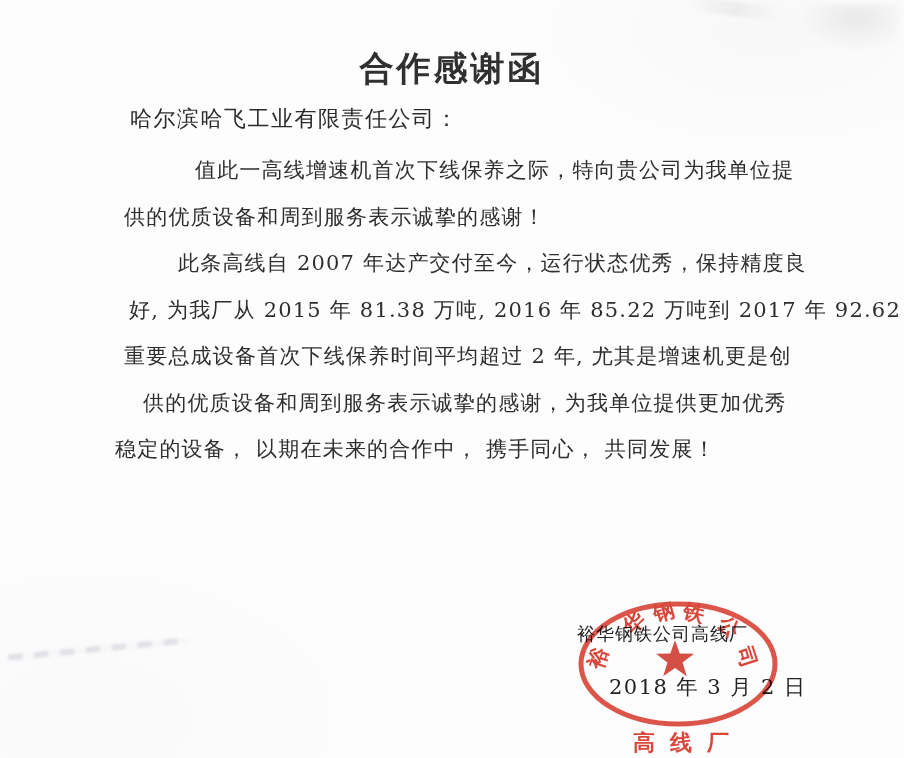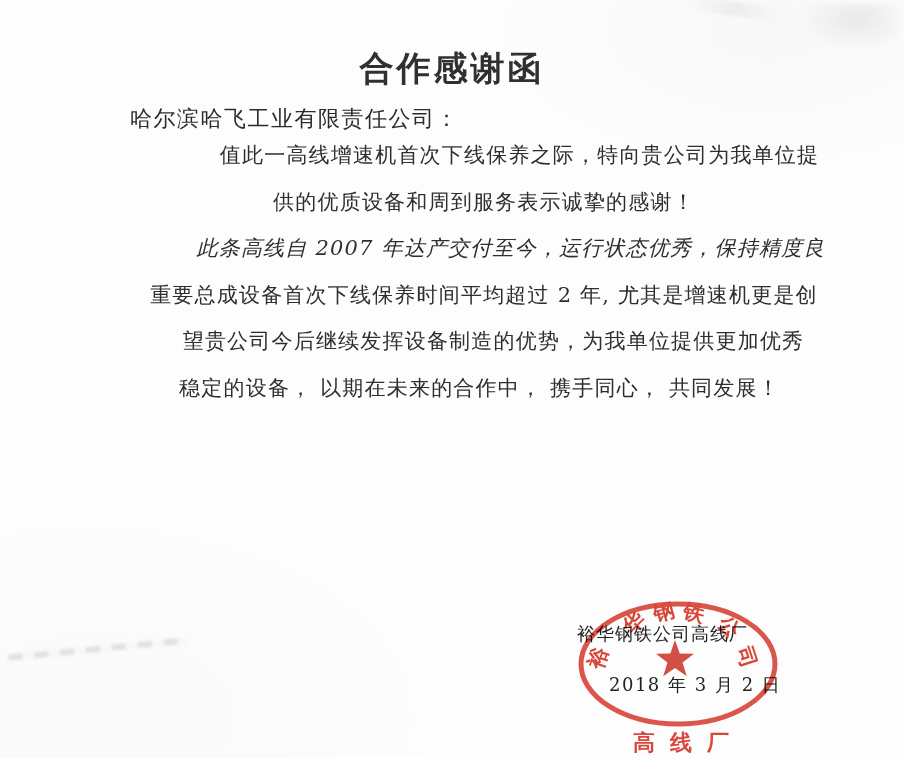--- a/index.html
+++ b/index.html
@@ -20,39 +20,39 @@
     position:absolute;top:46px;left:0;width:100%;
     margin:0;text-align:center;
     font-size:34px;font-weight:600;letter-spacing:3px;
     color:#303030;
   }
   .salutation{
     position:absolute;top:104px;left:130px;
     font-size:22px;letter-spacing:1.5px;white-space:nowrap;
   }
   .body-text{
-    position:absolute;top:132px;left:124px;width:720px;text-align:center;
+    position:absolute;top:147px;left:124px;width:720px;
   }
   .line{
     height:46.5px;line-height:46.5px;
     font-size:21px;letter-spacing:1.2px;white-space:nowrap;
     color:#2e2e2e;
   }
   .ind-a{padding-left:66px;}
-  .ind-b{padding-left:49px;font-style:italic;}
+  .ind-b{padding-left:49px;}
   .ind-c{padding-left:28px;}
   .shift-1{margin-left:5px;}
   .shift-2{margin-left:-9px;}
   .signature{
     position:absolute;top:622px;left:577px;
     font-size:18px;letter-spacing:1px;white-space:nowrap;color:#222;
   }
   .dateline{
     position:absolute;top:673px;left:609px;
-    font-size:18px;letter-spacing:1.5px;white-space:nowrap;color:#222;
+    font-size:21px;letter-spacing:1.5px;white-space:nowrap;color:#222;
   }
   
   .seal{
     position:absolute;left:576px;top:599px;width:204px;height:132px;
     mix-blend-mode:multiply;opacity:0.92;
     color:var(--seal-red,#d8372a);
   }
   .seal svg{position:absolute;left:0;top:0;}
   .arc{
     position:absolute;width:24px;height:24px;
@@ -97,22 +97,23 @@
 <div class="page">
 
   <h1 class="title">合作感谢函</h1>
 
   <div class="salutation">哈尔滨哈飞工业有限责任公司：</div>
 
   <div class="body-text">
     <div class="line ind-a shift-1">值此一高线增速机首次下线保养之际，特向贵公司为我单位提</div>
     <div class="line">供的优质设备和周到服务表示诚挚的感谢！</div>
     <div class="line ind-b shift-1">此条高线自 2007 年达产交付至今，运行状态优秀，保持精度良</div>
+    <div class="line shift-1">好, 为我厂从 2015 年 81.38 万吨, 2016 年 85.22 万吨到 2017 年 92.62</div>
     <div class="line">重要总成设备首次下线保养时间平均超过 2 年, 尤其是增速机更是创</div>
-    <div class="line ind-c shift-2">望贵公司今后继续发挥设备制造的优势，为我单位提供更加优秀</div>
+    <div class="line ind-c shift-2">供的优质设备和周到服务表示诚挚的感谢，为我单位提供更加优秀</div>
     <div class="line shift-2">稳定的设备， 以期在未来的合作中， 携手同心， 共同发展！</div>
   </div>
 
   <div class="signature">裕华钢铁公司高线厂</div>
   <div class="dateline">2018 年 3 月 2 日</div>
 
   <div class="seal">
     <svg width="204" height="132" viewBox="0 0 204 132">
       <ellipse cx="102" cy="65" rx="97" ry="60" fill="none" stroke="#d8372a" stroke-width="5" stroke-opacity="0.92"></ellipse>
       <polygon points="99,41 103.7,54.5 118,54.8 106.6,63.5 110.8,77.2 99,69 87.2,77.2 91.4,63.5 80,54.8 94.3,54.5" fill="#d0362a" fill-opacity="0.95"></polygon>

